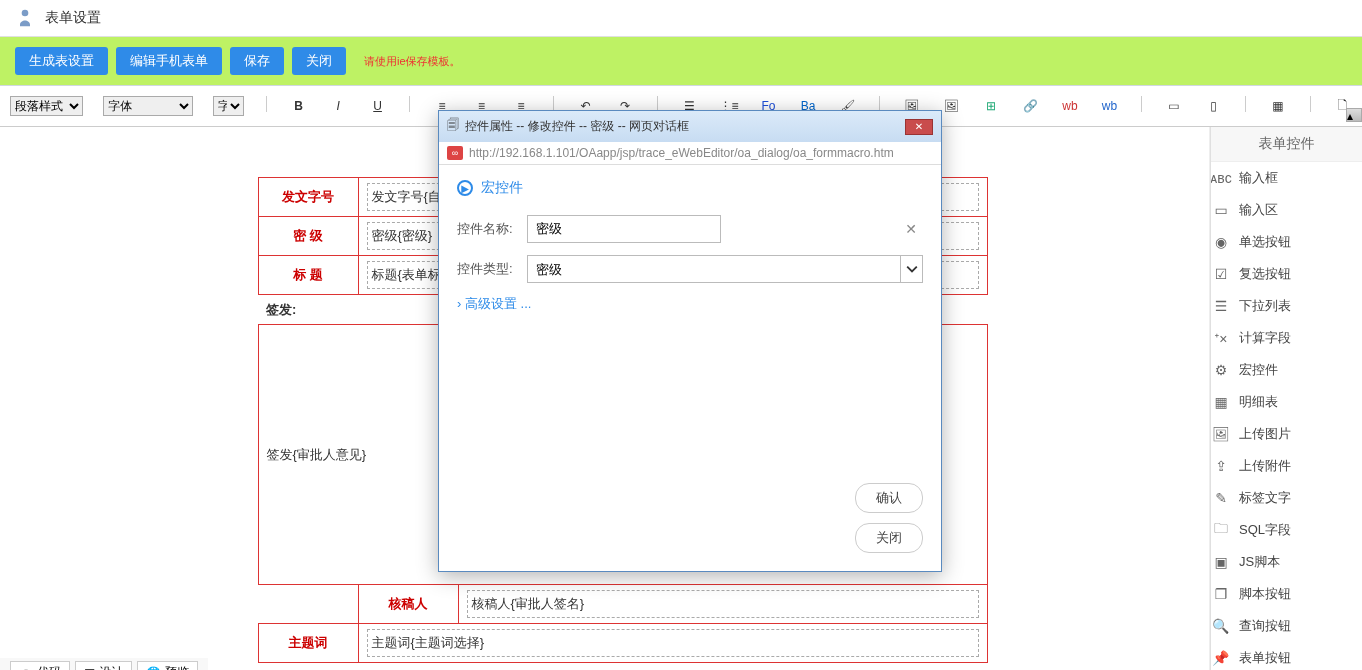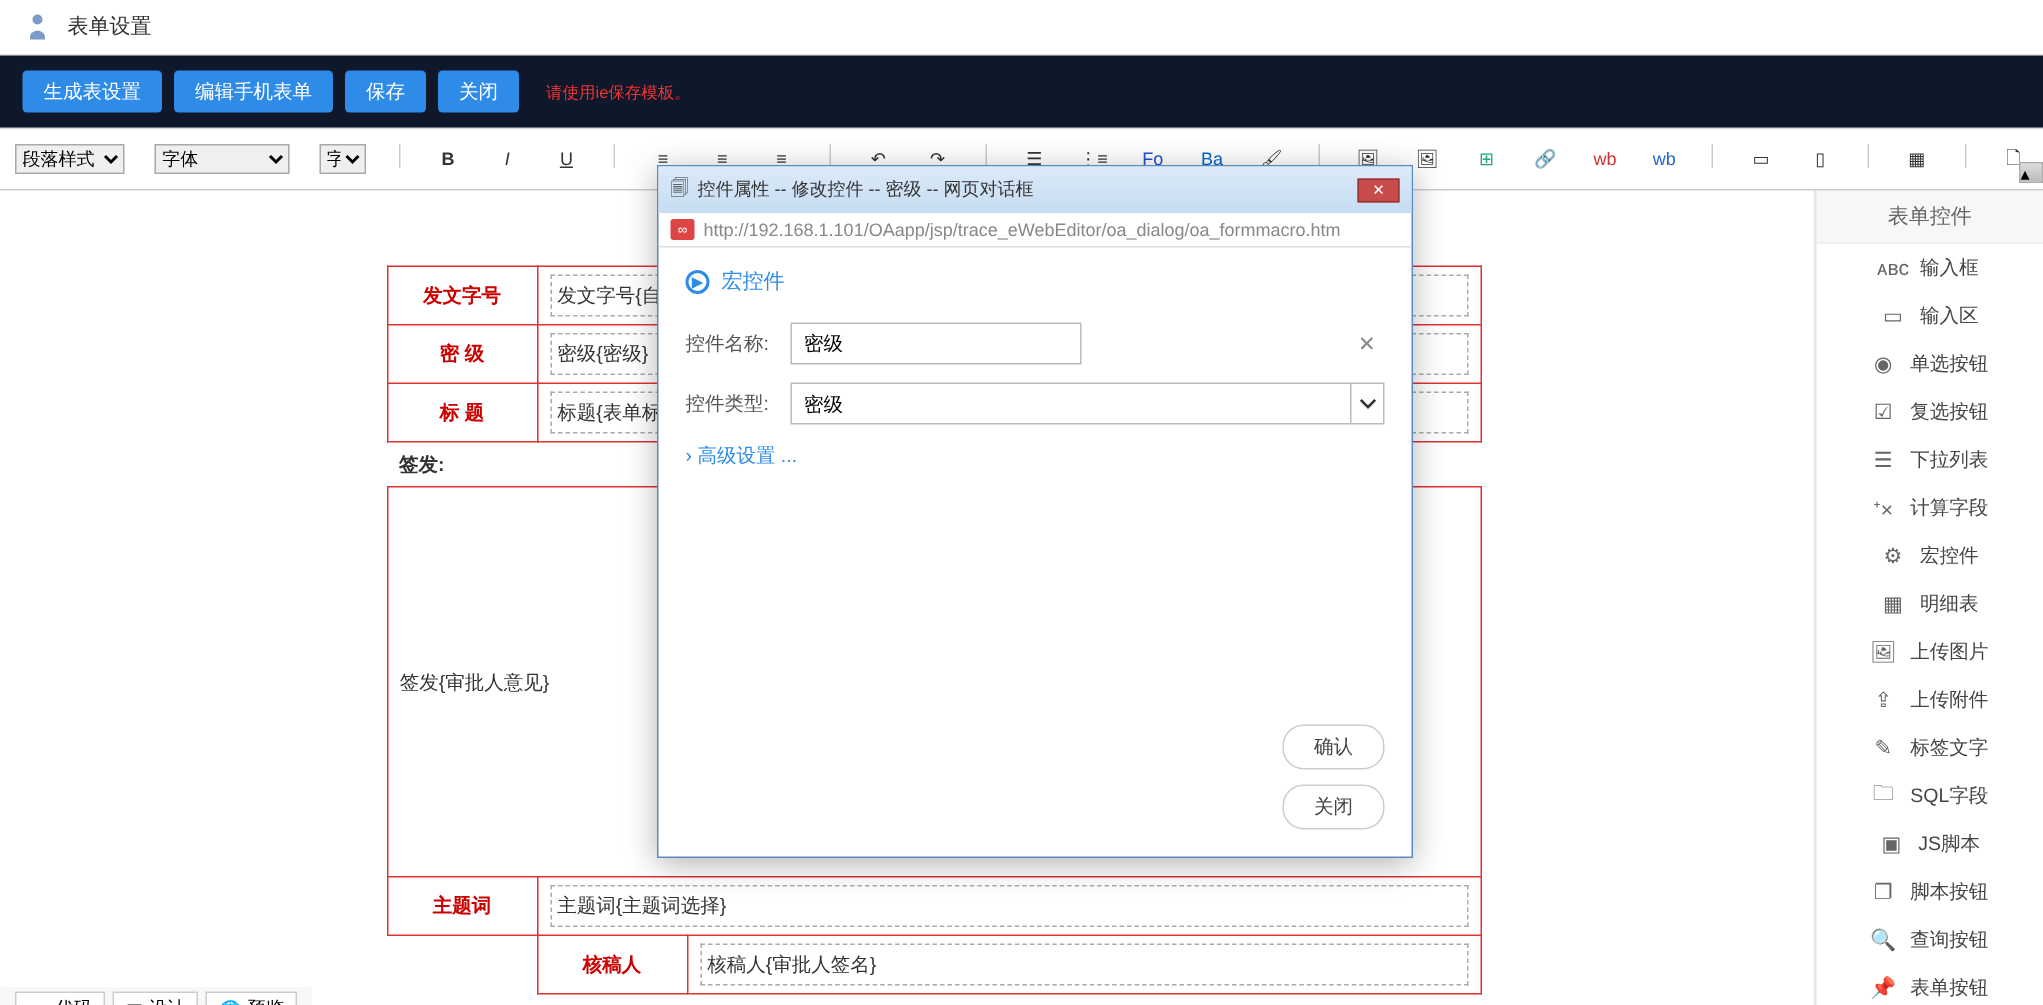--- a/index.html
+++ b/index.html
@@ -4,21 +4,21 @@
 <style>
 * { margin: 0; padding: 0; box-sizing: border-box; font-family: "Microsoft YaHei", Arial, sans-serif; }
 body { background: #fff; width: 1362px; height: 670px; overflow: hidden; font-size: 12px; }
 
 
 .page-header { display: flex; align-items: center; padding: 8px 15px; border-bottom: 1px solid #e0e0e0; }
 .page-header .icon { width: 20px; height: 20px; margin-right: 10px; }
 .page-header-title { font-size: 14px; color: #333; }
 
 
-.action-bar { padding: 10px 15px; background: #0f172a; border-bottom: 1px solid #d0d8e0; display: flex; align-items: center; gap: 8px; }
+.action-bar { padding: 10px 15px; background: #bef264; border-bottom: 1px solid #d0d8e0; display: flex; align-items: center; gap: 8px; }
 .btn-primary { background: #2f8be8; color: #fff; border: none; padding: 5px 14px; border-radius: 3px; font-size: 13px; cursor: pointer; }
 .warn-text { color: #e33; font-size: 11px; margin-left: 10px; }
 
 
 .editor-toolbar { background: #fff; border-bottom: 1px solid #ccc; padding: 10px 10px; display: flex; align-items: flex-start; gap: 20px; }
 .editor-toolbar select { font-size: 12px; border: 1px solid #aaa; height: 20px; }
 .tb-btn { width: 20px; height: 20px; display: inline-flex; align-items: center; justify-content: center; cursor: pointer; font-size: 12px; color: #333; }
 .tb-sep { width: 1px; height: 16px; background: #ccc; margin: 0 2px; }
 
 
@@ -29,21 +29,21 @@
 .form-table td { border: 1px solid #d33; padding: 5px 8px; font-size: 13px; color: #333; }
 .form-table td.label { color: #c00; text-align: center; font-weight: bold; width: 100px; }
 .form-table .cell-input { border: 1px dashed #aaa; padding: 4px; min-height: 22px; background: #fff; }
 .signoff-row td { border: none; padding-top: 6px; }
 .signoff-label { color: #c00; font-weight: bold; }
 .big-box { border: 1px solid #d33; height: 260px; padding: 8px; }
 
 
 .widget-panel { width: 152px; background: #fff; border: 1px solid #e0e0e0; border-top: none; border-right: none; display: flex; flex-direction: column; overflow-y: auto; }
 .widget-panel-title { text-align: center; padding: 8px 0; color: #666; font-size: 14px; background: #f7f7f7; border-bottom: 1px solid #eee; }
-.widget-item { display: flex; align-items: center; padding: 7px 2px; font-size: 13px; color: #444; cursor: pointer; gap: 10px; justify-content: center; }
+.widget-item { display: flex; align-items: center; padding: 7px 2px; font-size: 13px; color: #444; cursor: pointer; gap: 10px; }
 .widget-icon { width: 16px; height: 16px; display: inline-flex; align-items: center; justify-content: center; color: #666; font-size: 14px; }
 .widget-gap { height: 14px; background: #f2f2f2; }
 
 
 .view-tabs { position: absolute; bottom: 0; left: 0; display: flex; background: #f8f8f8; padding: 3px 10px; gap: 5px; }
 .view-tab { border: 1px solid #ccc; background: #fff; padding: 2px 8px; font-size: 12px; cursor: pointer; display: flex; align-items: center; gap: 4px; }
 
 
 .dialog { position: absolute; left: 438px; top: 110px; width: 504px; height: 462px; border: 1px solid #5a8abf; background: #fff; box-shadow: 0 4px 20px rgba(0,0,0,.3); display: flex; flex-direction: column; }
 .dlg-titlebar { background: linear-gradient(#dbeaf9, #c7dcf2); padding: 5px 8px; display: flex; align-items: center; gap: 6px; font-size: 12px; color: #333; }
@@ -153,30 +153,30 @@
                 <div class="cell-input">标题{表单标题}</div>
               </td>
         </tr>
         <tr class="signoff-row">
               <td colspan="4" class="signoff-label">签发:</td>
             </tr>
         <tr>
               <td colspan="4" class="big-box" style="vertical-align:middle;border:1px solid #d33;"><span>签发{审批人意见}</span></td>
             </tr>
         <tr>
-          <td class="label">主题词</td>
-          <td colspan="3">
-                <div class="cell-input">主题词{主题词选择}</div>
-              </td>
-        </tr>
-        <tr>
           <td colspan="2" style="border:none"></td>
           <td class="label" style="width:100px">核稿人</td>
           <td>
                 <div class="cell-input">核稿人{审批人签名}</div>
+              </td>
+        </tr>
+        <tr>
+          <td class="label">主题词</td>
+          <td colspan="3">
+                <div class="cell-input">主题词{主题词选择}</div>
               </td>
         </tr>
       </tbody>
         </table>
     </div>
 
     <div class="view-tabs">
       <div class="view-tab">
           <span>&lt;&gt;</span>
           <span>代码</span>

